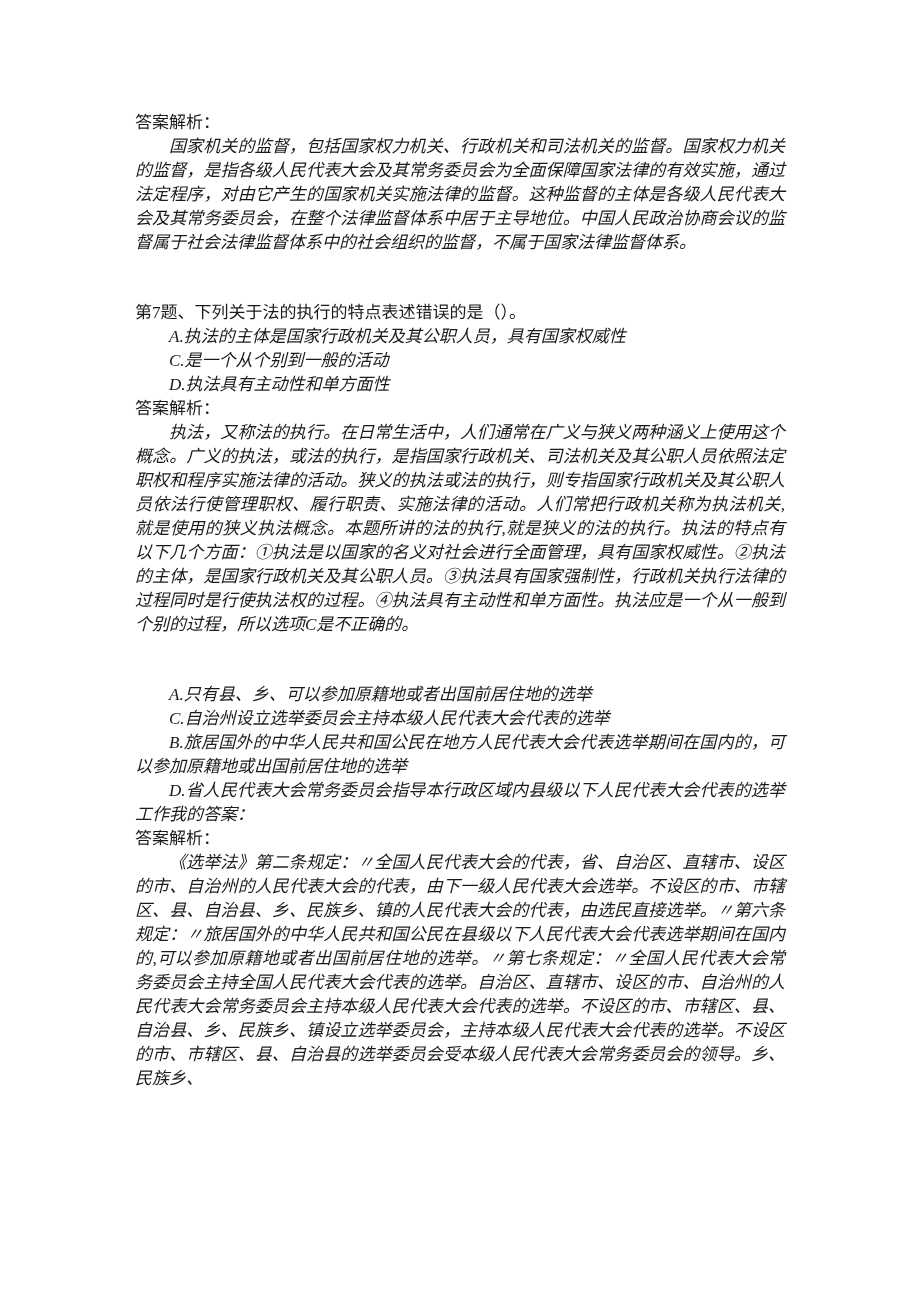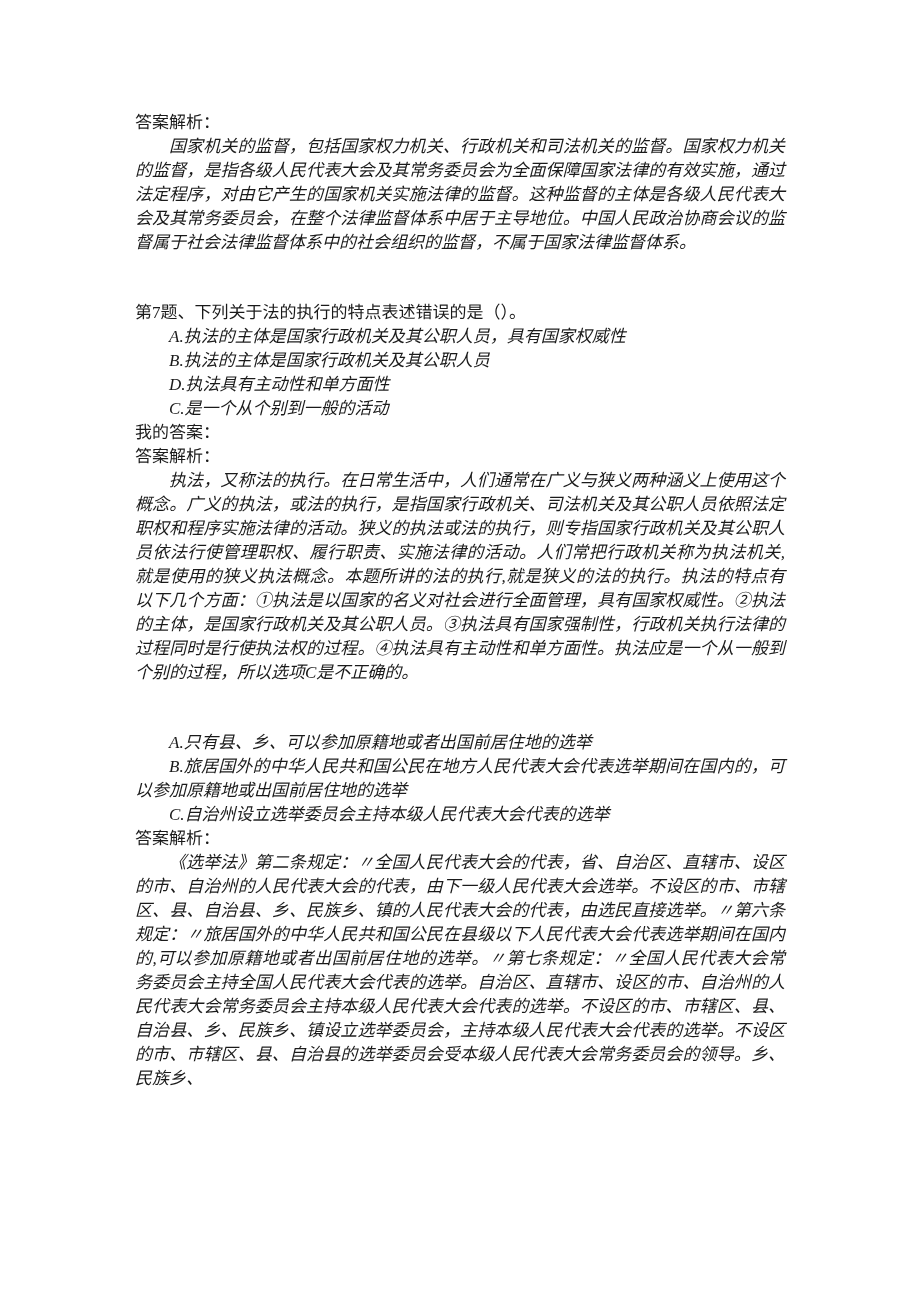--- a/index.html
+++ b/index.html
@@ -31,29 +31,28 @@
 <div class="page">
 
   <section>
     <p>答案解析：</p>
     <p class="indent">国家机关的监督，包括国家权力机关、行政机关和司法机关的监督。国家权力机关的监督，是指各级人民代表大会及其常务委员会为全面保障国家法律的有效实施，通过法定程序，对由它产生的国家机关实施法律的监督。这种监督的主体是各级人民代表大会及其常务委员会，在整个法律监督体系中居于主导地位。中国人民政治协商会议的监督属于社会法律监督体系中的社会组织的监督，不属于国家法律监督体系。</p>
   </section>
 
   <section class="question">
     <p>第7题、下列关于法的执行的特点表述错误的是（）。</p>
     <p class="indent">A.执法的主体是国家行政机关及其公职人员，具有国家权威性</p>
-    <p class="indent">B.执法的主体是国家行政机关及其公职人员</p>
+    <p class="indent">C.是一个从个别到一般的活动</p>
     <p class="indent">D.执法具有主动性和单方面性</p>
-    <p class="indent">C.是一个从个别到一般的活动</p>
-    <p>我的答案：</p>
     <p>答案解析：</p>
     <p class="indent">执法，又称法的执行。在日常生活中，人们通常在广义与狭义两种涵义上使用这个概念。广义的执法，或法的执行，是指国家行政机关、司法机关及其公职人员依照法定职权和程序实施法律的活动。狭义的执法或法的执行，则专指国家行政机关及其公职人员依法行使管理职权、履行职责、实施法律的活动。人们常把行政机关称为执法机关,就是使用的狭义执法概念。本题所讲的法的执行,就是狭义的法的执行。执法的特点有以下几个方面：①执法是以国家的名义对社会进行全面管理，具有国家权威性。②执法的主体，是国家行政机关及其公职人员。③执法具有国家强制性，行政机关执行法律的过程同时是行使执法权的过程。④执法具有主动性和单方面性。执法应是一个从一般到个别的过程，所以选项C是不正确的。</p>
   </section>
 
   <section class="question">
     <p class="indent">A.只有县、乡、可以参加原籍地或者出国前居住地的选举</p>
+    <p class="indent">C.自治州设立选举委员会主持本级人民代表大会代表的选举</p>
     <p class="indent">B.旅居国外的中华人民共和国公民在地方人民代表大会代表选举期间在国内的，可以参加原籍地或出国前居住地的选举</p>
-    <p class="indent">C.自治州设立选举委员会主持本级人民代表大会代表的选举</p>
+    <p class="indent">D.省人民代表大会常务委员会指导本行政区域内县级以下人民代表大会代表的选举工作我的答案：</p>
     <p>答案解析：</p>
     <p class="indent">《选举法》第二条规定：〃全国人民代表大会的代表，省、自治区、直辖市、设区的市、自治州的人民代表大会的代表，由下一级人民代表大会选举。不设区的市、市辖区、县、自治县、乡、民族乡、镇的人民代表大会的代表，由选民直接选举。〃第六条规定：〃旅居国外的中华人民共和国公民在县级以下人民代表大会代表选举期间在国内的,可以参加原籍地或者出国前居住地的选举。〃第七条规定：〃全国人民代表大会常务委员会主持全国人民代表大会代表的选举。自治区、直辖市、设区的市、自治州的人民代表大会常务委员会主持本级人民代表大会代表的选举。不设区的市、市辖区、县、自治县、乡、民族乡、镇设立选举委员会，主持本级人民代表大会代表的选举。不设区的市、市辖区、县、自治县的选举委员会受本级人民代表大会常务委员会的领导。乡、民族乡、</p>
   </section>
 
 </div>
 
 </body></html>

